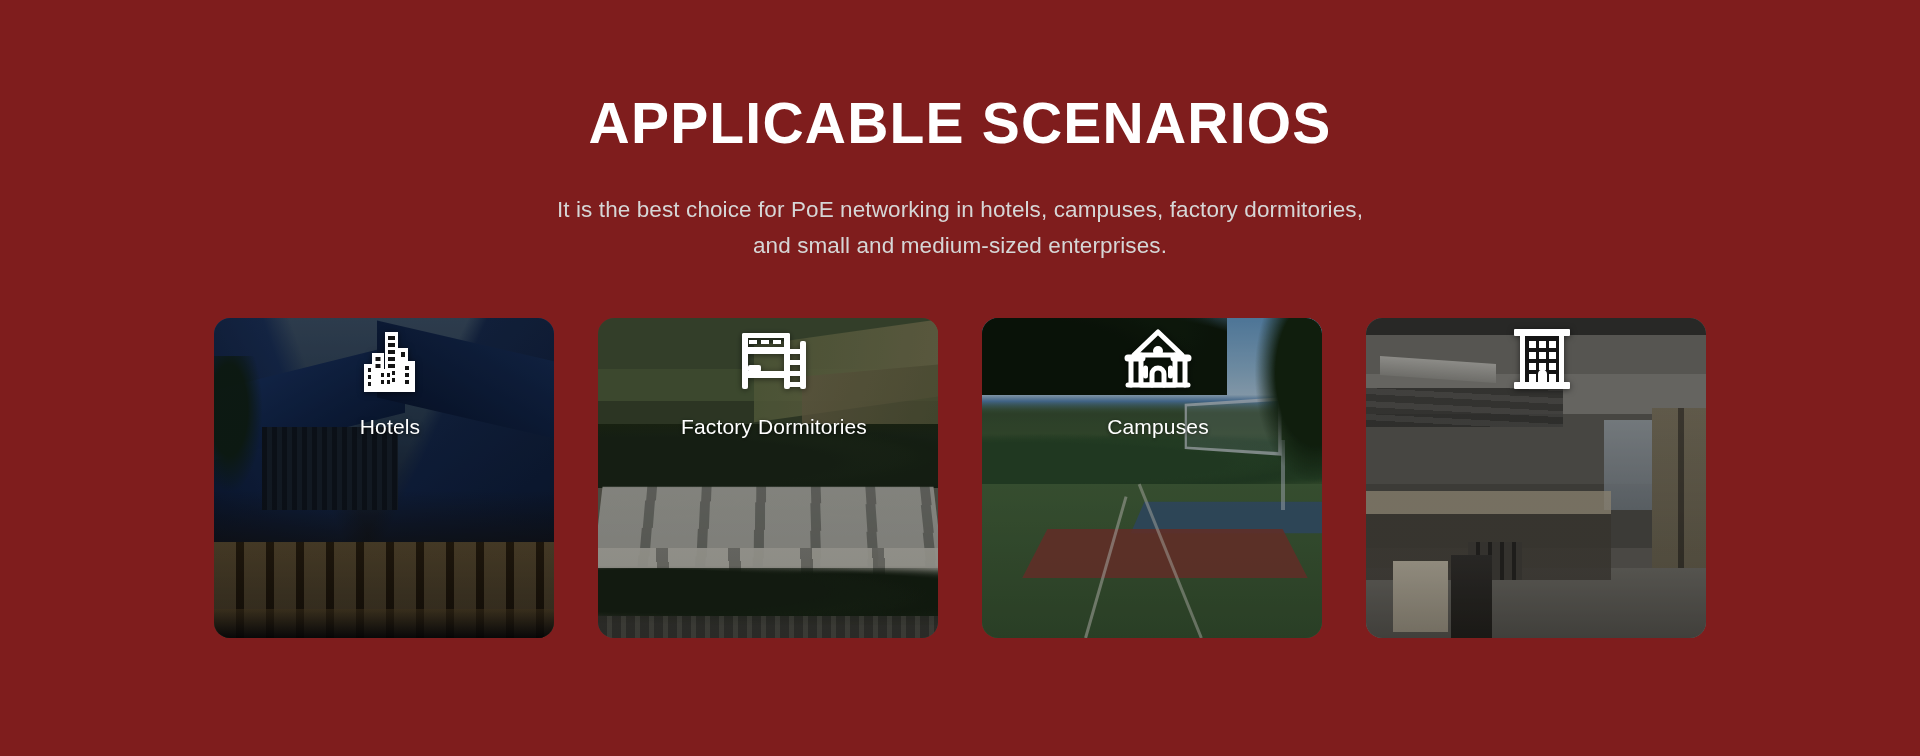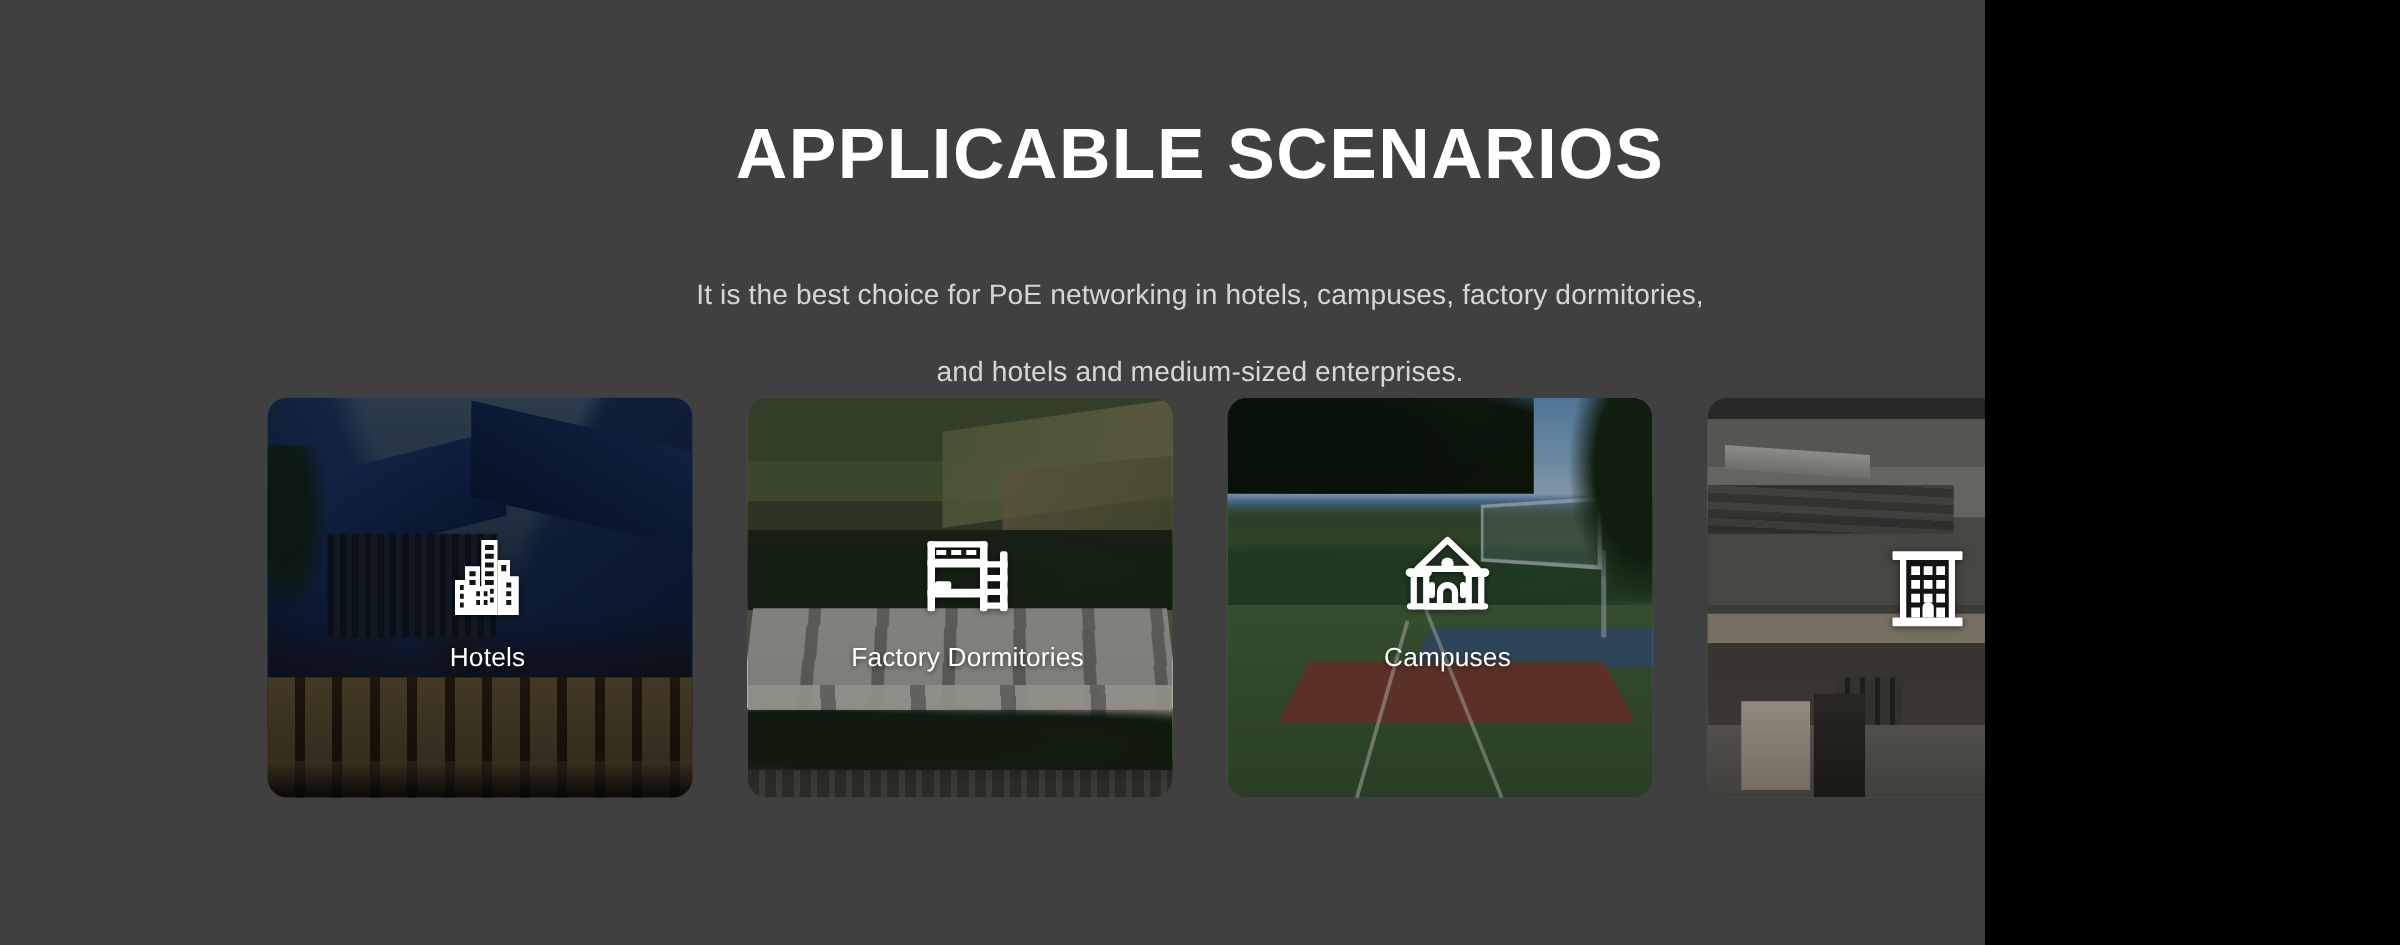--- a/index.html
+++ b/index.html
@@ -2,55 +2,55 @@
 <html><head>
 <meta charset="utf-8">
 <style>
   html,body{margin:0;padding:0;}
   body{
     width:1920px;height:756px;
     background:#000000;
     font-family:"Liberation Sans", sans-serif;
     overflow:hidden;
   }
-  .stage{position:relative;width:1588px;height:756px;background:#404040;overflow:hidden;}
+  .stage{position:relative;width:1920px;height:756px;background:#7f1d1d;overflow:hidden;}
 
   
   .heading{
     position:absolute;left:0;top:92px;width:1920px;text-align:center;
   }
   .title{
     font-size:57px;line-height:62px;font-weight:bold;color:#ffffff;
     letter-spacing:1.2px;margin:0;
     font-family:"Liberation Sans", sans-serif;
   }
   .subtitle{
     position:absolute;left:0;top:192px;width:1920px;text-align:center;
     color:#d6d6d6;font-size:22.5px;line-height:36px;font-weight:400;
     letter-spacing:.1px;
   }
-  .subtitle .ln{display:block;margin-top:26px;}
+  .subtitle .ln{display:block;}
 
   
   .cards{
     position:absolute;left:0;top:318px;width:1920px;height:322px;
     display:flex;justify-content:center;align-items:flex-start;gap:44px;
   }
   .card{
     position:relative;width:340px;height:320px;border-radius:16px;overflow:hidden;
     box-shadow:0 0 0 0 rgba(0,0,0,0);
   }
   .photo{position:absolute;inset:0;}
   .shade{
     position:absolute;inset:0;
     background:rgba(0,0,0,.30);
   }
   .card-inner{
     position:absolute;inset:0;display:flex;flex-direction:column;
-    align-items:center;justify-content:center;padding-left:12px;
+    align-items:center;padding-left:12px;
   }
   .icon-wrap{
     width:84px;height:84px;display:flex;align-items:center;justify-content:center;
     margin-bottom:12px;
   }
   .icon-wrap svg{display:block;filter:drop-shadow(0 1px 3px rgba(0,0,0,.55));}
   .card-label{
     color:#ffffff;font-size:21px;line-height:25px;text-align:center;
     font-weight:400;letter-spacing:.15px;max-width:290px;
     text-shadow:0 1px 4px rgba(0,0,0,.6);
@@ -273,21 +273,21 @@
 <body>
 
 <div class="stage">
 
   <div class="heading">
     <h1 class="title">APPLICABLE SCENARIOS</h1>
   </div>
 
   <div class="subtitle">
     <span class="ln">It is the best choice for PoE networking in hotels, campuses, factory dormitories,</span>
-    <span class="ln">and hotels and medium-sized enterprises.</span>
+    <span class="ln">and small and medium-sized enterprises.</span>
   </div>
 
   <div class="cards">
 
     <div class="card">
       <div class="photo ph-hotel">
         <div class="roof-a"></div>
           <div class="roof-b"></div>
         <div class="glass"></div>
           <div class="foliage"></div>

